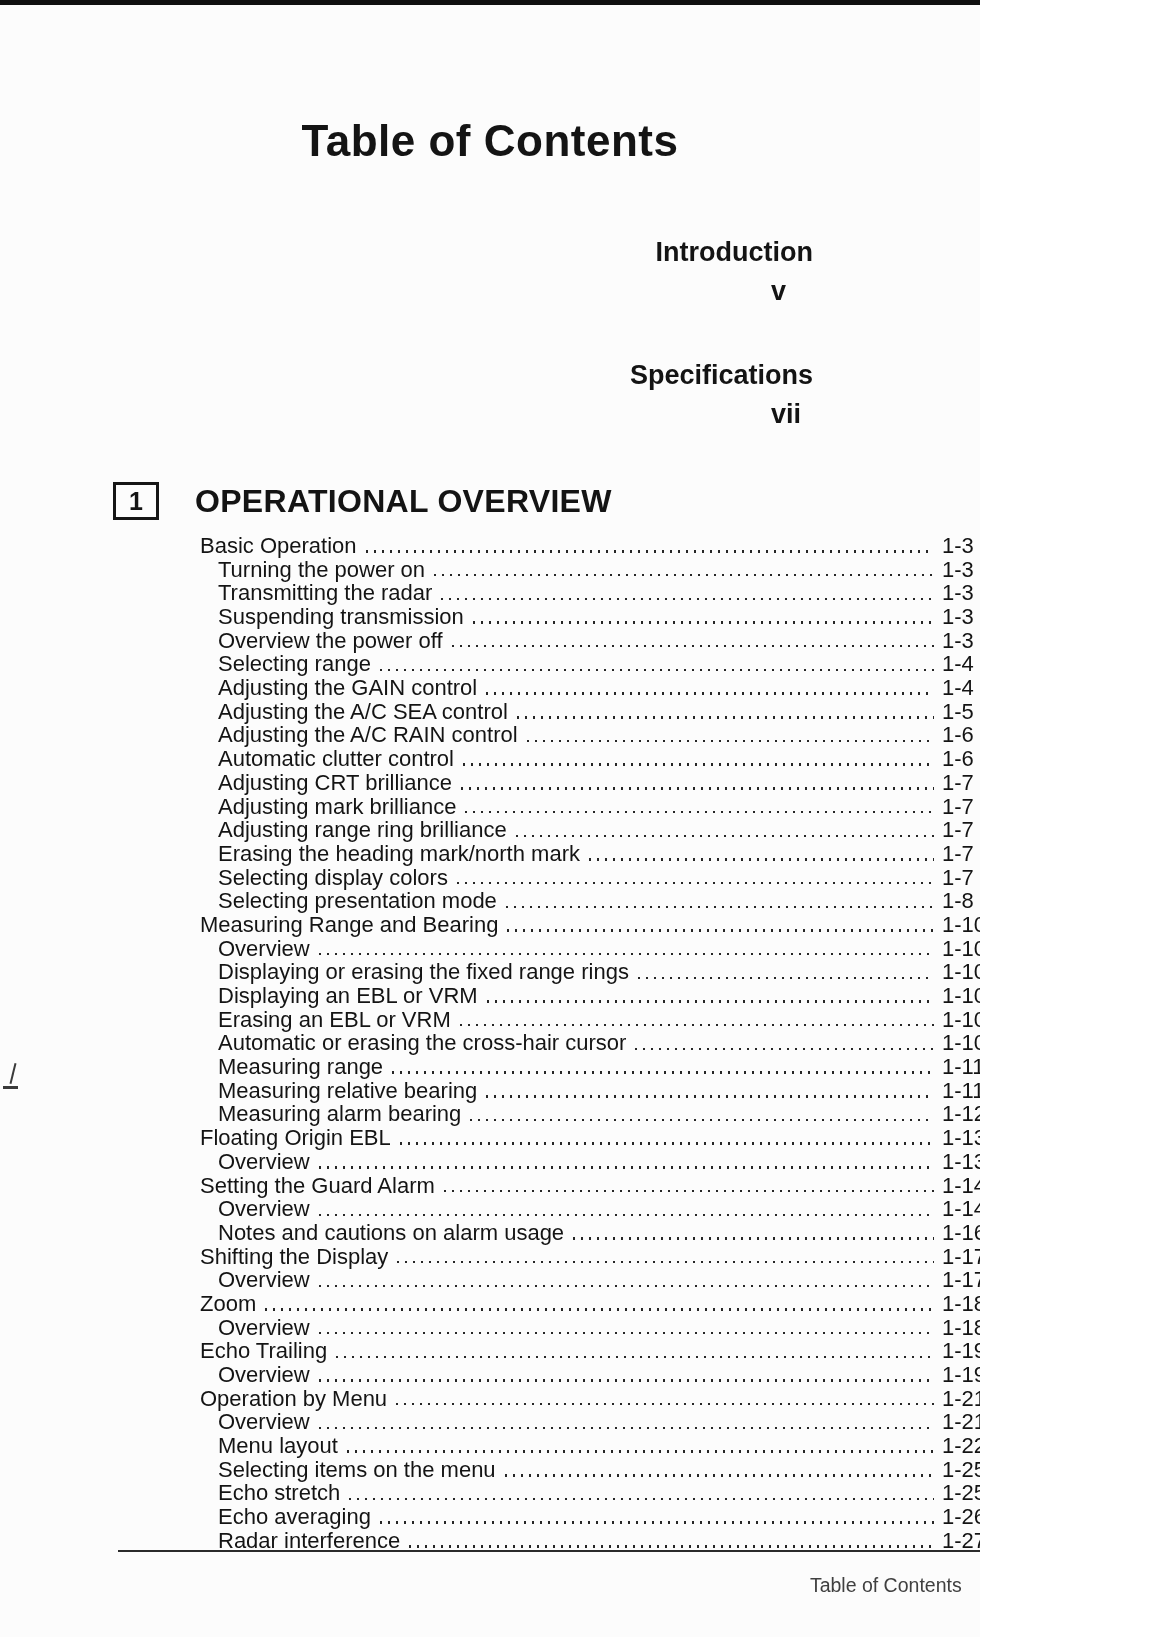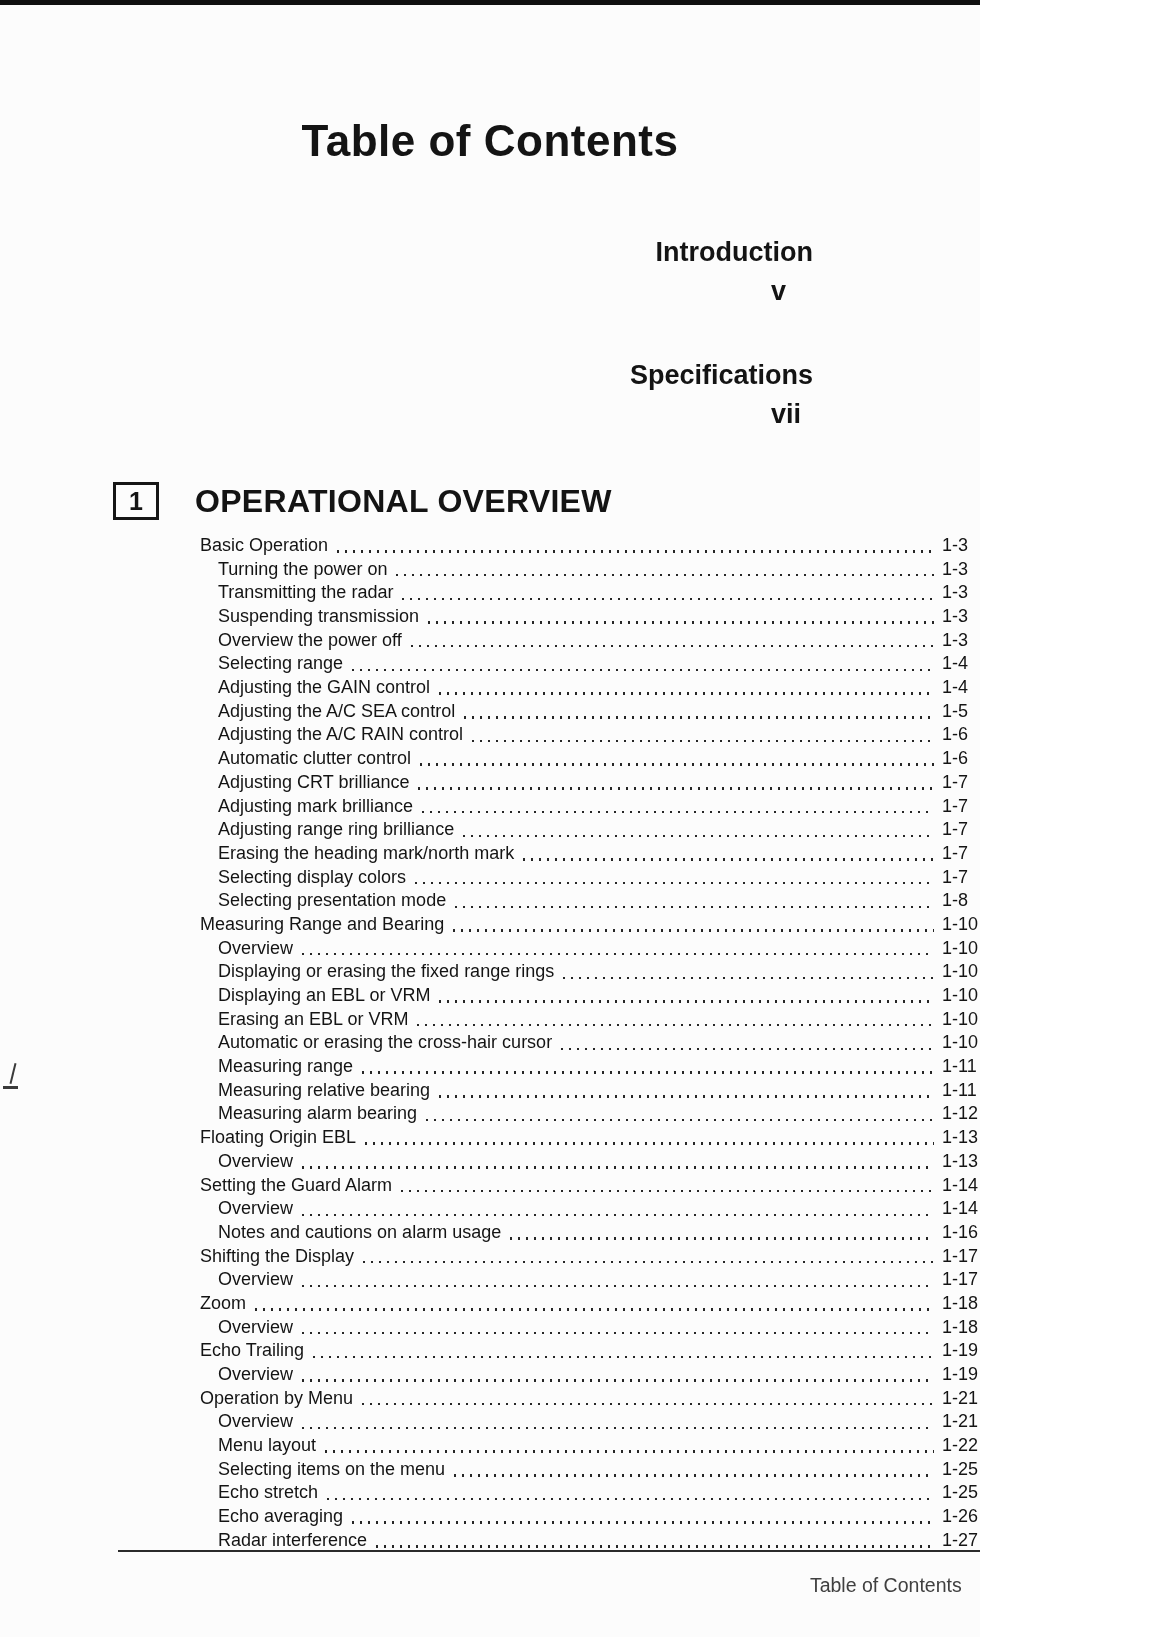--- a/index.html
+++ b/index.html
@@ -82,21 +82,21 @@
     letter-spacing: 0.3px;
   }
   .entries {
     margin-left: 200px;
     width: 790px; 
   }
   .entry {
     display: flex;
     align-items: flex-end;
     height: 23.7px;
-    font-size: 18px;
+    font-size: 22px;
   }
   .entry.level1 {
     padding-left: 18px;
     justify-content: center;
   }
   .e-label {
     white-space: nowrap;
     line-height: 23.7px;
     padding-right: 3px;
   }

